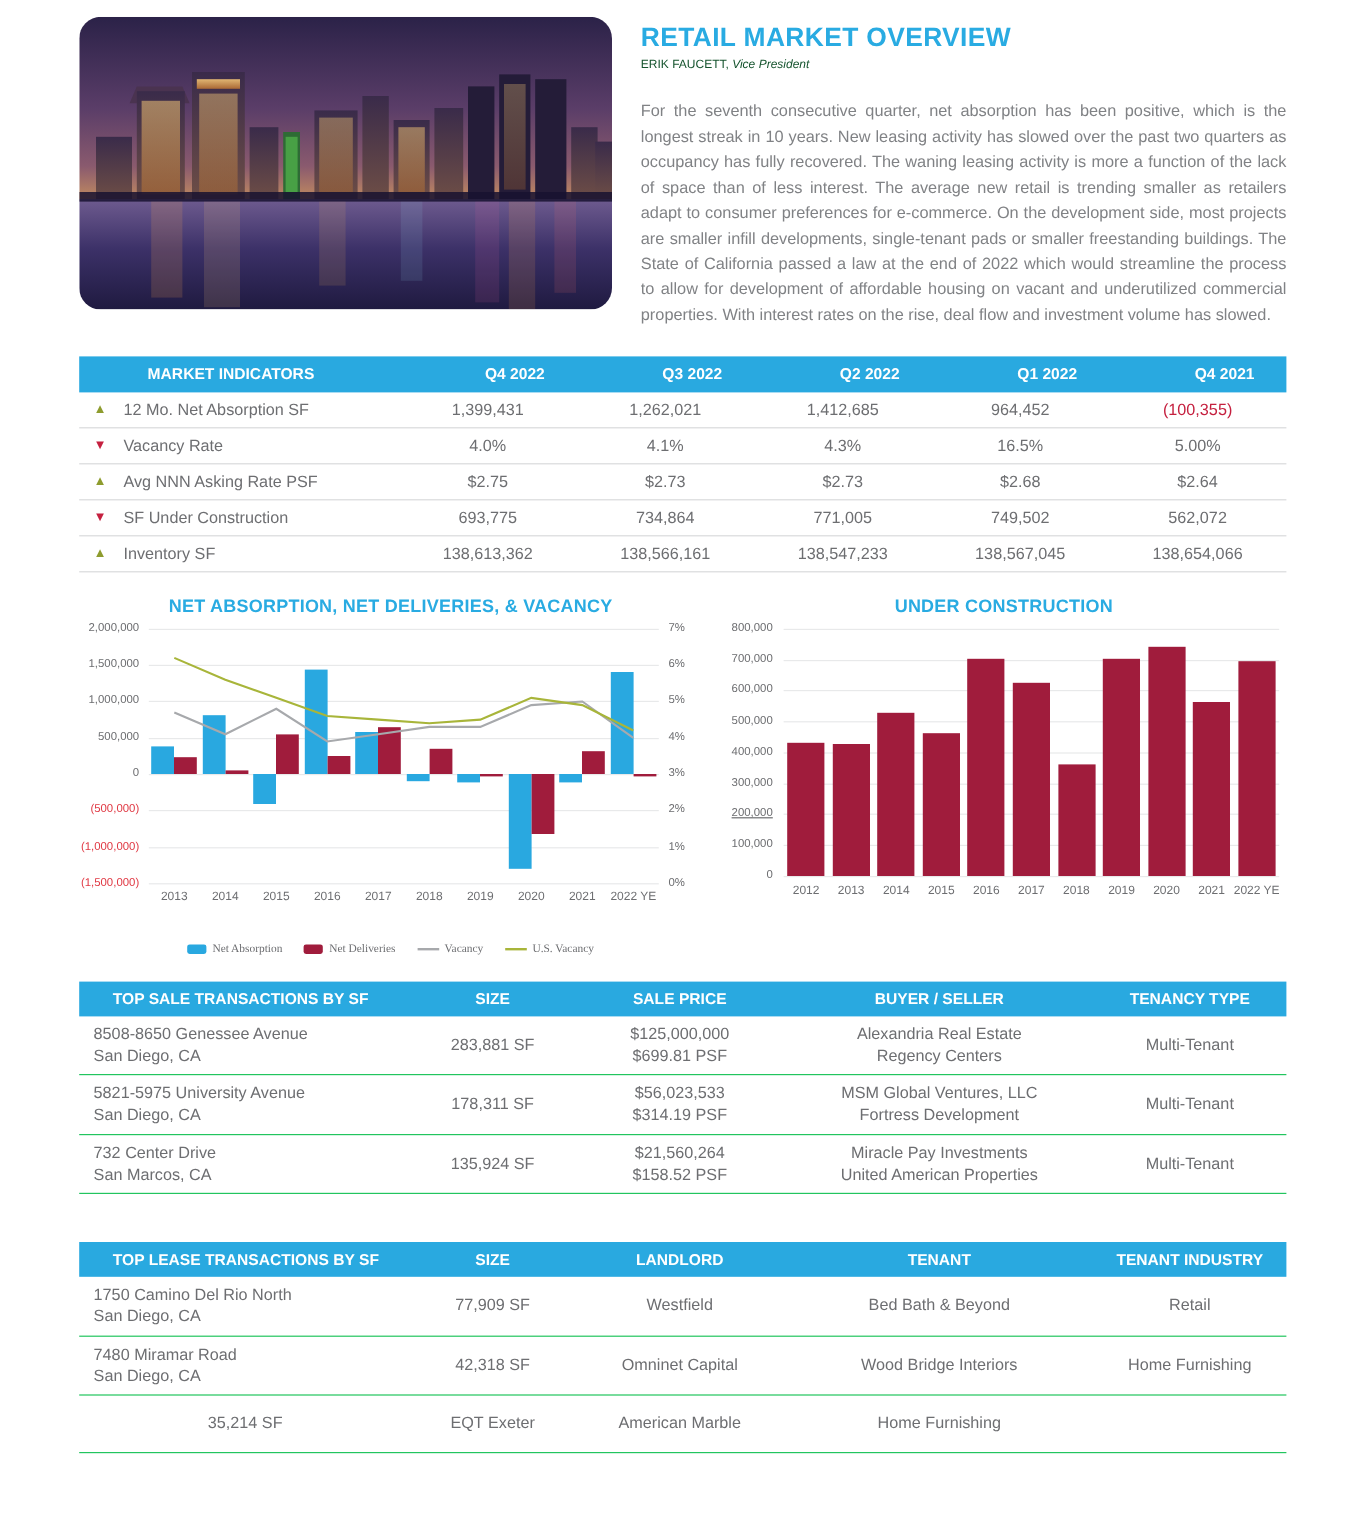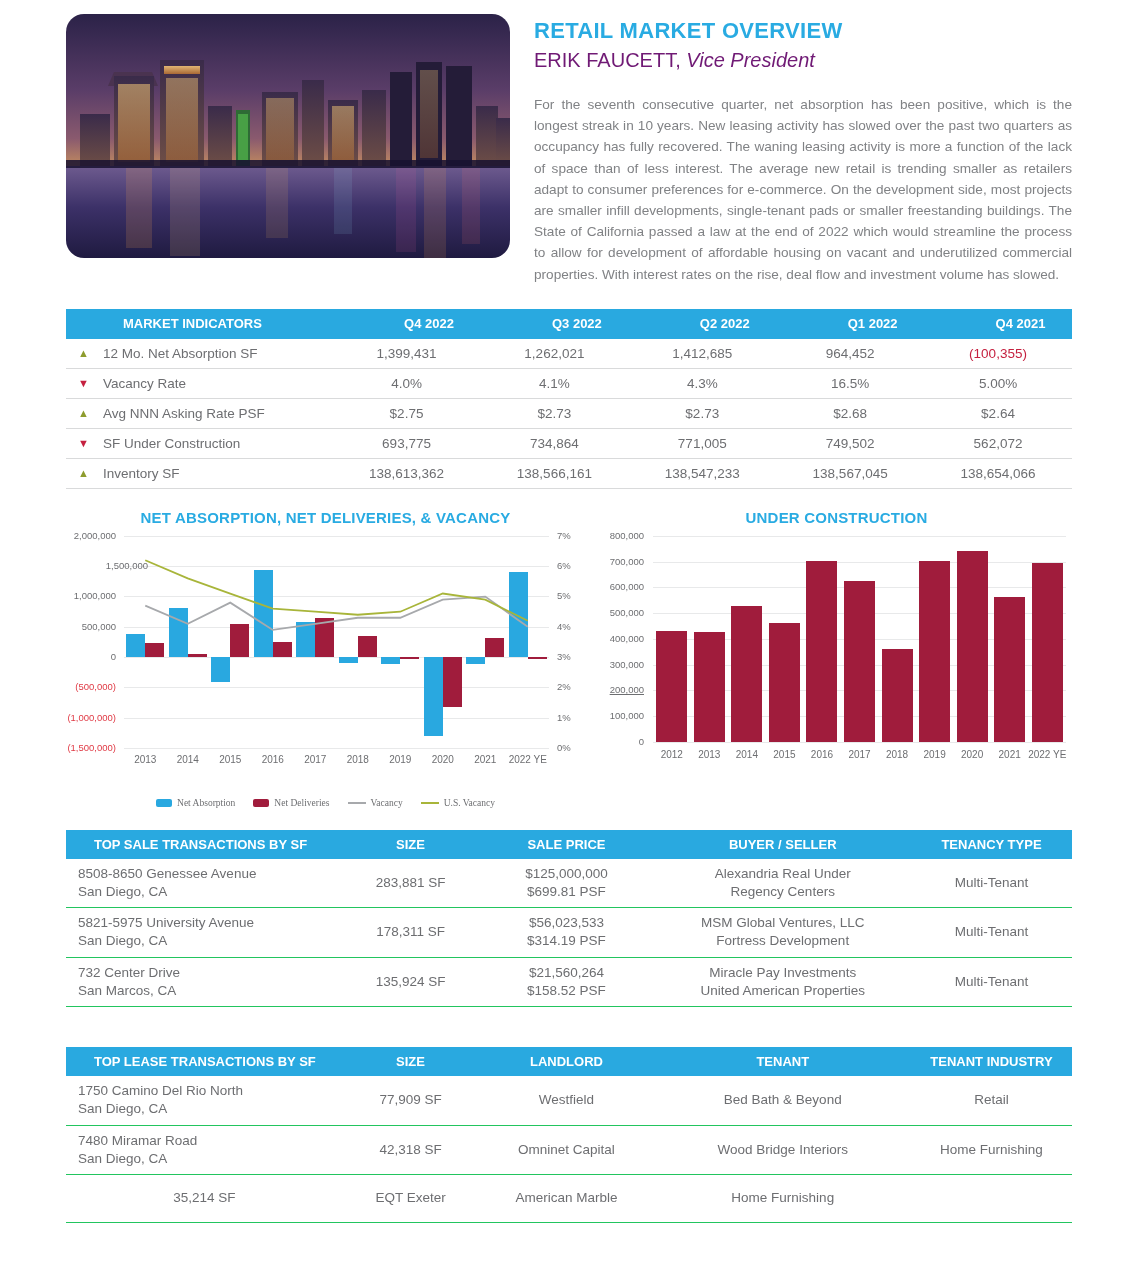--- a/index.html
+++ b/index.html
@@ -6,21 +6,21 @@
   html,body { background:#ffffff; }
   body { font-family:"Liberation Sans", sans-serif; color:#6d6e71; }
   .page { width:1138px; height:1280px; margin:0 auto; background:#fff; padding:14px 66px 0 66px; position:relative; }
 
   
   .top { display:flex; gap:24px; }
   .photo { width:444px; height:244px; border-radius:18px; overflow:hidden; flex:0 0 auto; }
   .photo svg { display:block; width:100%; height:100%; }
   .intro { flex:1; padding-top:4px; }
   .title { color:#29abe2; font-size:22px; font-weight:800; letter-spacing:.3px; }
-  .byline { font-size:20px; color:#701a75; margin-top:5px; }
+  .byline { font-size:10px; color:#14532d; margin-top:5px; }
   .byline em { font-style:italic; }
   .lede { margin-top:22px; font-size:13.6px; line-height:1.56; color:#808285; text-align:justify; }
 
   
   .indicators { margin-top:24px; }
   .ind-head { display:grid; grid-template-columns:26.5% repeat(5, 14.7%); background:#29a9e0; color:#fff; font-weight:700; font-size:13px; height:30px; align-items:center; }
   .ind-head > div { text-align:center;margin-left:45px; }
   .ind-head > div:first-child { text-align:left; padding-left:12px; }
   .ind-row { display:grid; grid-template-columns:26.5% repeat(5, 14.7%); height:30px; align-items:center; font-size:13.5px; border-bottom:1px solid #d9dadb; }
   .ind-row:last-child { border-bottom:1px solid #d9dadb; }
@@ -209,21 +209,21 @@
       </div>
   </div>
 
   <div class="charts">
     <div class="chart-box left">
       <div class="chart-title">NET ABSORPTION, NET DELIVERIES, &amp; VACANCY</div>
       <div class="plotwrap" id="combo-plot" style="height:254px;">
           <div class="gridline" style="left: 58px; top: 0px; width: 425px;"></div>
           <div class="ylab" style="left: 0px; top: -6px; width: 50px;">2,000,000</div>
           <div class="gridline" style="left: 58px; top: 30.2857px; width: 425px;"></div>
-          <div class="ylab" style="left: 0px; top: 24.2857px; width: 50px; margin-left: 32px;">1,500,000</div>
+          <div class="ylab" style="left: 0px; top: 24.2857px; width: 50px;">1,500,000</div>
           <div class="gridline" style="left: 58px; top: 60.5714px; width: 425px;"></div>
           <div class="ylab" style="left: 0px; top: 54.5714px; width: 50px;">1,000,000</div>
           <div class="gridline" style="left: 58px; top: 90.8571px; width: 425px;"></div>
           <div class="ylab" style="left: 0px; top: 84.8571px; width: 50px;">500,000</div>
           <div class="gridline" style="left: 58px; top: 121.143px; width: 425px;"></div>
           <div class="ylab" style="left: 0px; top: 115.143px; width: 50px;">0</div>
           <div class="gridline" style="left: 58px; top: 151.429px; width: 425px;"></div>
           <div class="ylab neg" style="left: 0px; top: 145.429px; width: 50px;">(500,000)</div>
           <div class="gridline" style="left: 58px; top: 181.714px; width: 425px;"></div>
           <div class="ylab neg" style="left: 0px; top: 175.714px; width: 50px;">(1,000,000)</div>
@@ -351,21 +351,21 @@
           <div class="tx-cell prop">
             <div>8508-8650 Genessee Avenue</div>
             <div>San Diego, CA</div>
           </div>
           <div class="tx-cell">283,881 SF</div>
           <div class="tx-cell">
             <div>$125,000,000</div>
             <div>$699.81 PSF</div>
           </div>
           <div class="tx-cell">
-            <div>Alexandria Real Under</div>
+            <div>Alexandria Real Estate</div>
             <div>Regency Centers</div>
           </div>
           <div class="tx-cell">Multi-Tenant</div>
         </div>
         <div class="tx-row">
           <div class="tx-cell prop">
             <div>5821-5975 University Avenue</div>
             <div>San Diego, CA</div>
           </div>
           <div class="tx-cell">178,311 SF</div>

